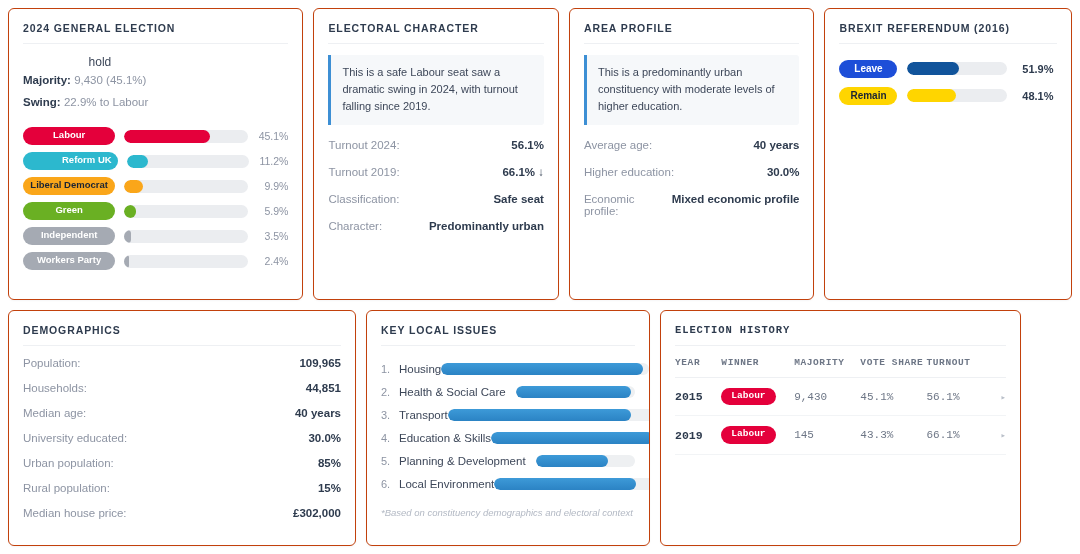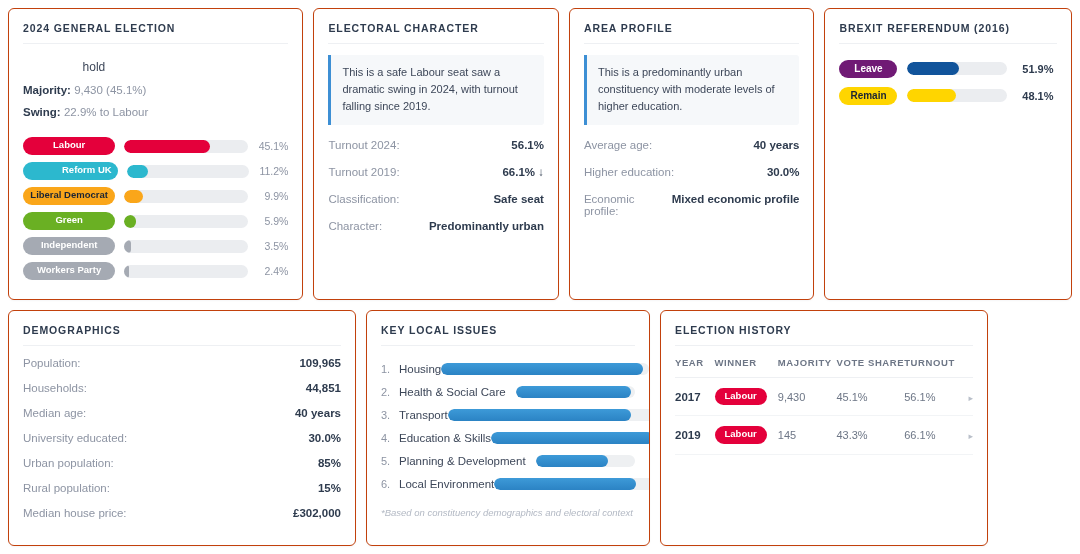--- a/index.html
+++ b/index.html
@@ -43,35 +43,35 @@
     white-space: nowrap;
   }
 
   
   .c-election   { width: 296px; }
   .c-character  { width: 246px; }
   .c-area       { width: 246px; }
   .c-brexit     { width: 248px; }
   .c-demo       { width: 348px; }
   .c-issues     { width: 284px; }
-  .c-history    { width: 328px; }
+  .c-history    { width: 361px; font-family: Liberation Mono, monospace; }
 
   
   .pill {
     display: inline-block;
     border-radius: 999px;
     font-size: 10.5px;
     font-weight: bold;
     padding: 3px 11px 4px 11px;
     color: #ffffff;
     line-height: 1.1;
     white-space: nowrap;
     text-align: center;
   }
-  .hold-line { display: flex; align-items: flex-end; gap: 2px; margin-bottom: 10px; }
+  .hold-line { display: flex; align-items: flex-start; gap: 8px; margin-bottom: 0; }
   .hold-text { font-size: 12px; color: #3d4759; }
 
   .kv-line { font-size: 11.5px; color: #8d94a3; margin-bottom: 10px; }
   .kv-line b { color: #2e3b4e; font-weight: bold; }
 
   .party-rows { margin-top: 6px; }
   .party-row {
     display: flex; align-items: center;
     height: 25px;
   }
@@ -283,21 +283,21 @@
             <span class="stat-label">Economic profile:</span>
             <span class="stat-val">Mixed economic profile</span>
           </div>
         </div>
     </div>
 
     <div class="card c-brexit">
       <div class="card-title">Brexit Referendum (2016)</div>
       <div id="brexit-rows">
           <div class="brexit-row">
-            <span class="pill" style="background: #701a75; color: rgb(255, 255, 255);">Leave</span>
+            <span class="pill" style="background: #1d4ed8; color: rgb(255, 255, 255);">Leave</span>
             <span class="brexit-track">
               <span class="brexit-fill" style="width: 51.9%; background: rgb(17, 84, 155);"></span>
             </span>
             <span class="brexit-val">51.9%</span>
           </div>
           <div class="brexit-row">
             <span class="pill" style="background: rgb(255, 213, 0); color: rgb(27, 36, 51);">Remain</span>
             <span class="brexit-track">
               <span class="brexit-fill" style="width: 48.1%; background: rgb(255, 213, 0);"></span>
             </span>
@@ -400,21 +400,21 @@
               <th class="col-year">Year</th>
               <th class="col-winner">Winner</th>
               <th class="col-maj">Majority</th>
               <th class="col-share">Vote share</th>
               <th class="col-turn">Turnout</th>
               <th class="col-act"></th>
             </tr>
           </thead>
         <tbody id="history-body">
             <tr>
-              <td class="year col-year">2017</td>
+              <td class="year col-year">2015</td>
               <td class="winner col-winner"><span class="pill" style="background: rgb(228, 0, 59);">Labour</span></td>
               <td class="col-maj">9,430</td>
               <td class="col-share">45.1%</td>
               <td class="col-turn">56.1%</td>
               <td class="col-act"><span class="tri">▸</span></td>
             </tr>
             <tr>
               <td class="year col-year">2019</td>
               <td class="winner col-winner"><span class="pill" style="background: rgb(228, 0, 59);">Labour</span></td>
               <td class="col-maj">145</td>

